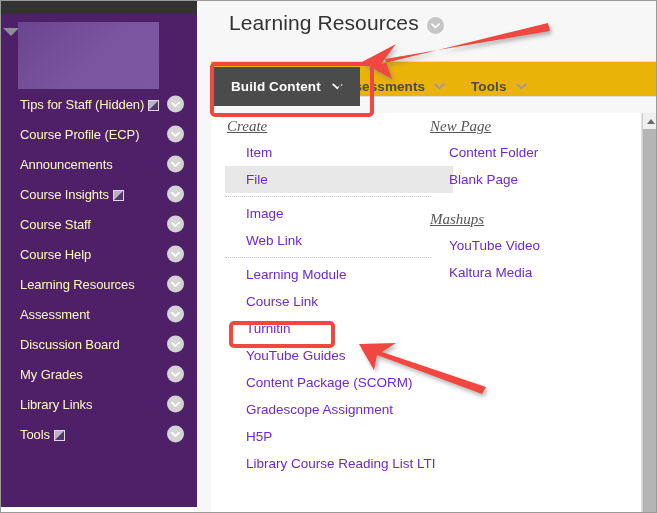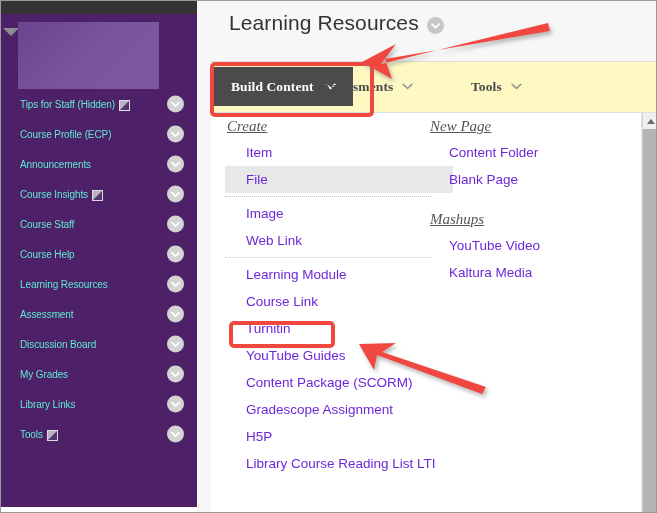--- a/index.html
+++ b/index.html
@@ -62,22 +62,22 @@
   }
   .nav-item {
     position: relative;
     height: 30px;
     display: flex;
     align-items: center;
     padding-left: 19px;
     box-sizing: border-box;
   }
   .nav-label {
-    color: #5eead4;
-    font-size: 10px;
+    color: #fef9c3;
+    font-size: 13px;
     letter-spacing: -0.1px;
     white-space: nowrap;
   }
   .ext-icon {
     display: inline-block;
     width: 11px;
     height: 11px;
     margin-left: 4px;
     position: relative;
     top: 1px;
@@ -167,26 +167,25 @@
     align-items: center;
     justify-content: center;
   }
 
   
   .action-bar {
     position: absolute;
     left: 0;
     top: 60px;
     width: 447px;
-    height: 52px;
+    height: 36px;
     border-top: 1px solid #dddddd;
     border-bottom: 1px solid #dddddd;
-    background: #fef9c3;
-    box-sizing: border-box;
-    font-family: Liberation Serif, serif;
+    background: #eab308;
+    box-sizing: border-box;
   }
   .btn-build {
     position: absolute;
     left: 0px;
     top: 5px;
     height: 39px;
     padding: 0 17px 0 20px;
     background: #4b4b4b;
     color: #ffffff;
     font-size: 13.5px;
@@ -201,21 +200,21 @@
     top: 5px;
     height: 39px;
     display: flex;
     align-items: center;
     color: #4b4b4b;
     font-size: 13.5px;
     font-weight: bold;
     letter-spacing: 0.1px;
   }
   .btn-plain .cv { margin-left: 9px; display:flex; }
-  #btn-assessments { left: 110px; }
+  #btn-assessments { left: 126px; }
   #btn-tools { left: 260px; }
 
   
   .dropdown {
     position: absolute;
     left: 0;
     top: 112px;
     width: 431px;
     height: 401px;
     background: #ffffff;

